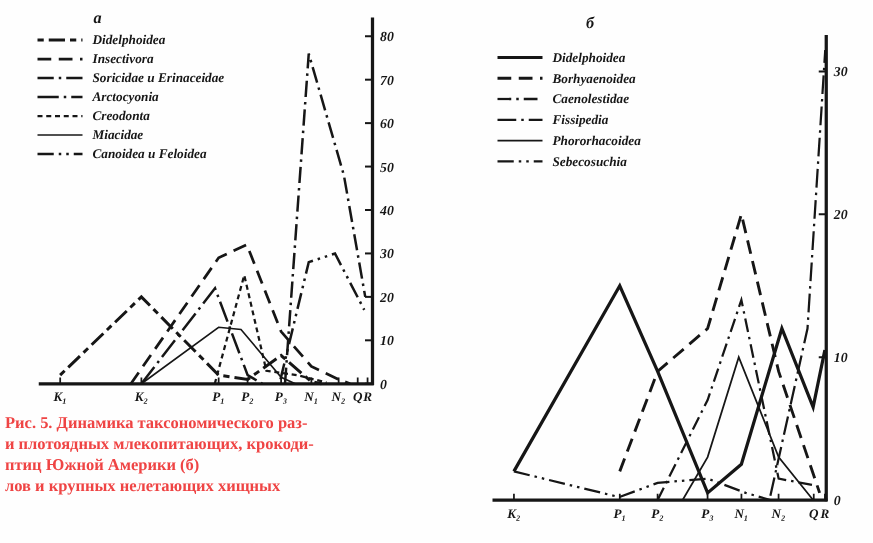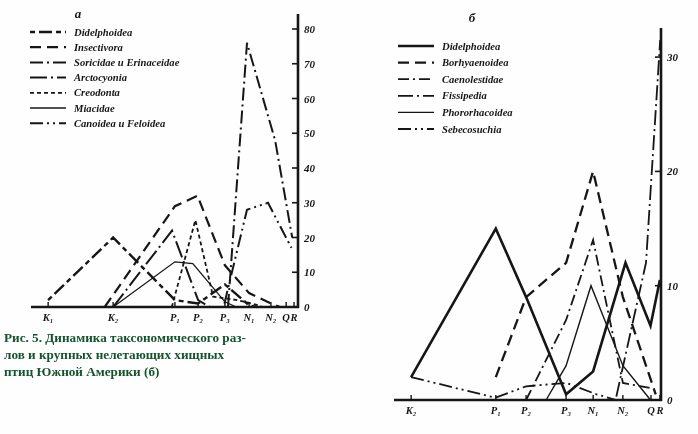--- a/index.html
+++ b/index.html
@@ -10,21 +10,21 @@
     font-family:"Liberation Serif", serif;
     color:#161616;
     overflow:hidden;
   }
   svg{position:absolute;top:0;}
   #chart-a{left:0;}
   #chart-b{left:388px;}
   .caption{
     position:absolute;left:4px;top:329px;width:306px;
     font-size:13.2px;line-height:17px;font-weight:600;
-    color:#14532d;
+    color:#ef4444;
   }
   .caption div{white-space:nowrap;}
   text{fill:#161616;}
   .t-ylab{font:italic 700 11px "Liberation Serif", serif;}
   .t-xlab{font:italic 700 10.5px "Liberation Serif", serif;text-anchor:middle;}
   .t-leg{font:italic 700 10.6px "Liberation Serif", serif;}
   .t-title{font:italic 700 13px "Liberation Serif", serif;text-anchor:middle;}
 </style>
 </head>
 <body>
@@ -134,16 +134,17 @@
       <text x="54" y="82.7" class="t-leg">Caenolestidae</text>
       <line x1="10" y1="95.80000000000001" x2="46" y2="95.80000000000001" stroke="#161616" stroke-width="1.8" stroke-dasharray="15 4 2 4"></line>
       <text x="54" y="99.30000000000001" class="t-leg">Fissipedia</text>
       <line x1="10" y1="112.4" x2="46" y2="112.4" stroke="#161616" stroke-width="1.4"></line>
       <text x="54" y="115.9" class="t-leg">Phororhacoidea</text>
       <line x1="10" y1="129" x2="46" y2="129" stroke="#161616" stroke-width="1.8" stroke-dasharray="13 4 2 4 2 4"></line>
       <text x="54" y="132.5" class="t-leg">Sebecosuchia</text>
     </svg>
   <div class="caption">
     <div>Рис. 5. Динамика таксономического раз-</div>
+    <div>и плотоядных млекопитающих, крокоди-</div>
+    <div>птиц Южной Америки (б)</div>
     <div>лов и крупных нелетающих хищных</div>
-    <div>птиц Южной Америки (б)</div>
   </div>
 </div>
 
 </body></html>

